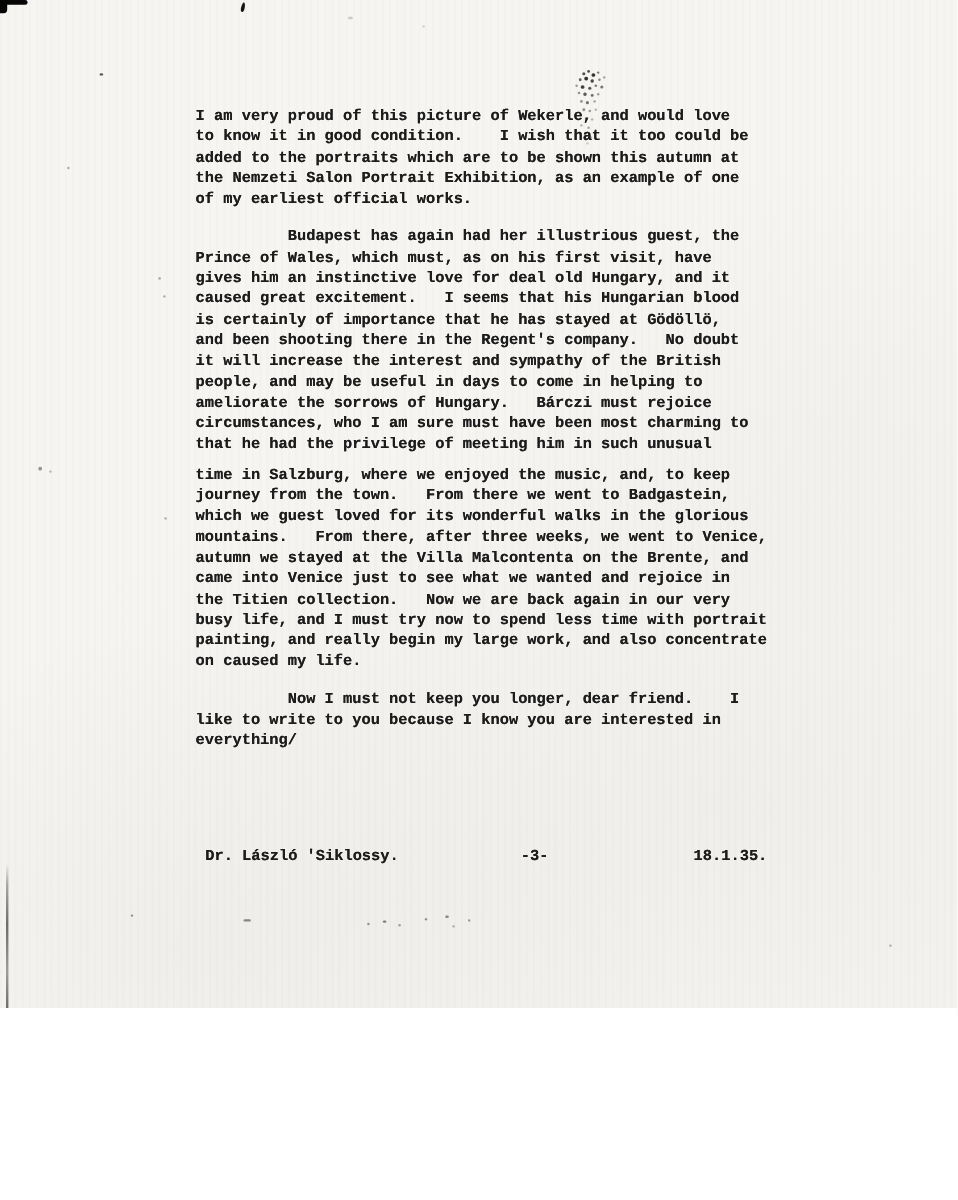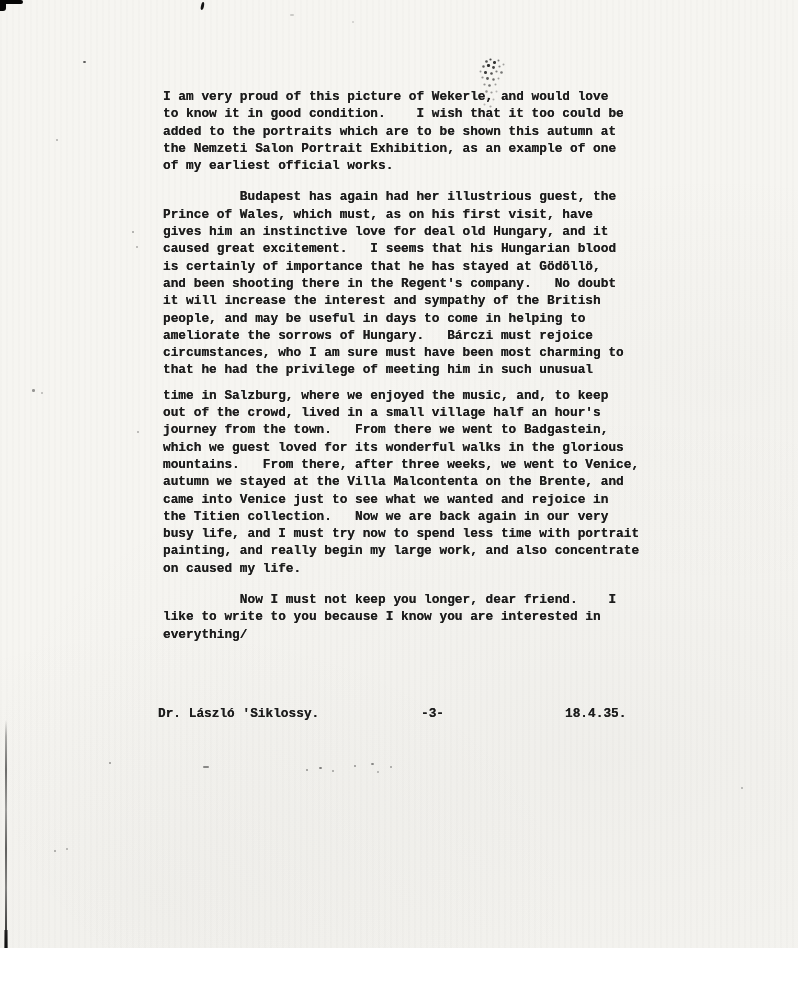--- a/index.html
+++ b/index.html
@@ -5,21 +5,21 @@
 <style>
   html, body {
     margin: 0;
     padding: 0;
     background: #ffffff;
     font-family: "Liberation Mono", "DejaVu Sans Mono", monospace;
   }
   .page {
     position: relative;
     width: 798px;
-    height: 948px;
+    height: 840px;
     background-color: #f6f5f1;
     overflow: hidden;
   }
   
   .page::before {
     content: "";
     position: absolute;
     inset: 0;
     pointer-events: none;
     background:
@@ -40,21 +40,21 @@
     text-shadow: 0 0 0.5px rgba(25,25,25,.85);
   }
   .para { margin: 0; }
   .para + .para { margin-top: 14px; }
   .para:nth-child(3) { margin-top: 8px; }
   .para:nth-child(4) { }
   .line { white-space: pre; }
 
   .footer {
     position: absolute;
-    left: 158px;
+    left: 171px;
     top: 706px;
     width: 480px;
     height: 18px;
     font-size: 12.8px;
     font-weight: 700;
     color: #1c1c1c;
     text-shadow: 0 0 0.5px rgba(25,25,25,.85);
     white-space: pre;
   }
   .footer span { position: absolute; top: 0; }
@@ -188,37 +188,36 @@
         <div class="line">is certainly of importance that he has stayed at Gödöllö,</div>
         <div class="line">and been shooting there in the Regent's company.   No doubt</div>
         <div class="line">it will increase the interest and sympathy of the British</div>
         <div class="line">people, and may be useful in days to come in helping to</div>
         <div class="line">ameliorate the sorrows of Hungary.   Bárczi must rejoice</div>
         <div class="line">circumstances, who I am sure must have been most charming to</div>
         <div class="line">that he had the privilege of meeting him in such unusual</div>
       </div>
       <div class="para">
         <div class="line">time in Salzburg, where we enjoyed the music, and, to keep</div>
-        <div class="line">out of the crowd, lived in a small village half an hour's</div>
         <div class="line">journey from the town.   From there we went to Badgastein,</div>
         <div class="line">which we guest loved for its wonderful walks in the glorious</div>
         <div class="line">mountains.   From there, after three weeks, we went to Venice,</div>
         <div class="line">autumn we stayed at the Villa Malcontenta on the Brente, and</div>
         <div class="line">came into Venice just to see what we wanted and rejoice in</div>
         <div class="line">the Titien collection.   Now we are back again in our very</div>
         <div class="line">busy life, and I must try now to spend less time with portrait</div>
         <div class="line">painting, and really begin my large work, and also concentrate</div>
         <div class="line">on caused my life.</div>
       </div>
       <div class="para">
         <div class="line">          Now I must not keep you longer, dear friend.    I</div>
         <div class="line">like to write to you because I know you are interested in</div>
         <div class="line">everything/</div>
       </div>
     </div>
 
   <div class="footer">
     <span class="f-author">Dr. László 'Siklossy.</span>
     <span class="f-page">-3-</span>
-    <span class="f-date">18.4.35.</span>
+    <span class="f-date">18.1.35.</span>
   </div>
 
 </div>
 
 </body></html>

